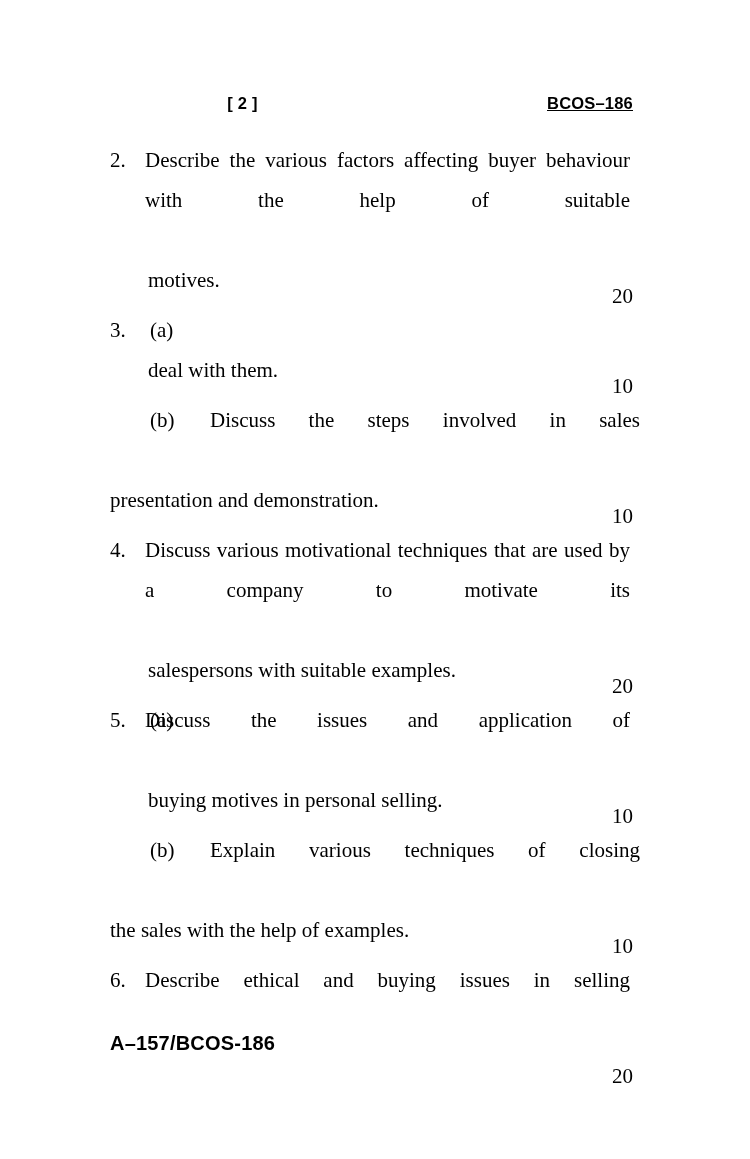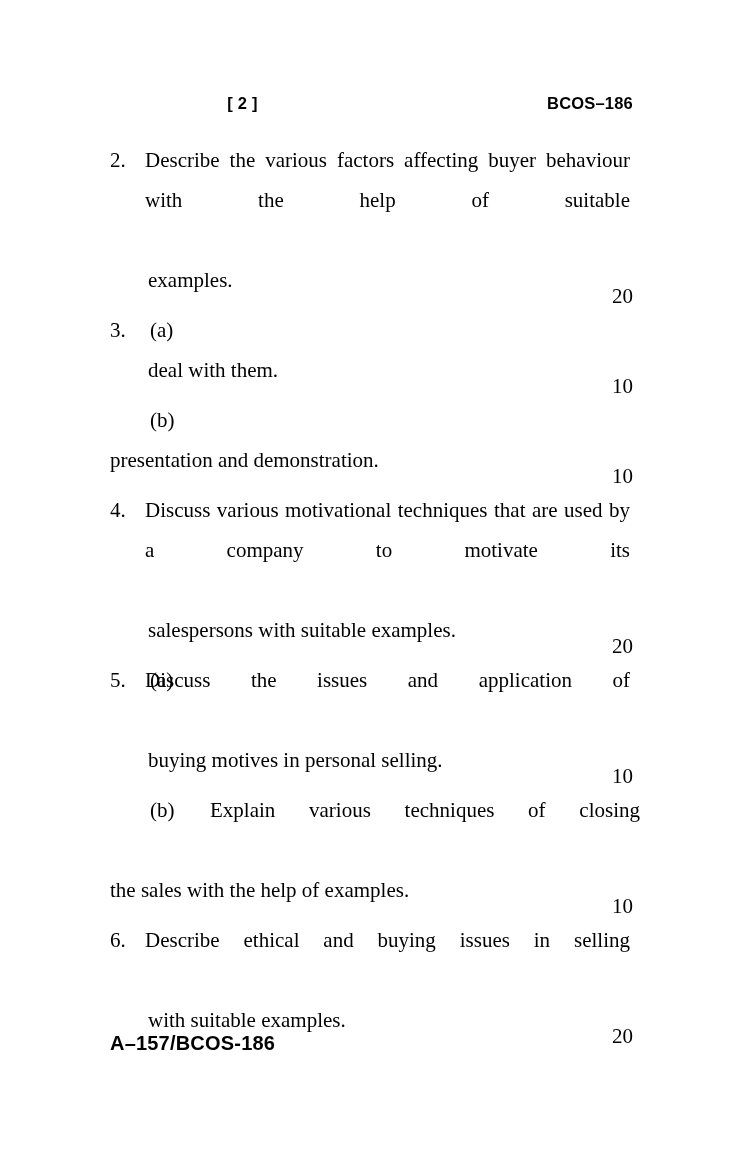--- a/index.html
+++ b/index.html
@@ -43,20 +43,21 @@
     text-align: center;
     padding-right: 258px;
     box-sizing: border-box;
   }
   .header .course-code {
     position: absolute;
     right: 0;
     top: 0;
     text-align: right;
     white-space: nowrap;
+    text-decoration: underline;
   }
 
   
   .questions {
     position: absolute;
     left: 0;
     top: 140px;
     width: 750px;
   }
 
@@ -160,32 +161,33 @@
     <span class="page-no">[ 2 ]</span>
     <span class="course-code">BCOS–186</span>
   </div>
 
   <div class="questions" id="questions-container">
       <div class="q-block lvl1">
         <div class="q-row">
           <span class="q-num">2.</span>
           <p class="q-text">Describe the various factors affecting buyer behaviour with the help of suitable</p>
         </div>
-        <div class="marks-line"><span class="tail-text">examples.</span><span class="marks">20</span></div>
+        <div class="marks-line"><span class="tail-text">motives.</span><span class="marks">20</span></div>
       </div>
       <div class="q-block lvl1">
         <div class="q-row">
           <span class="q-num">3.</span>
           <span class="q-sublabel">(a)</span>
         </div>
         <div class="marks-line"><span class="tail-text">deal with them.</span><span class="marks">10</span></div>
       </div>
       <div class="q-block lvl2">
         <div class="q-row">
           <span class="q-sublabel">(b)</span>
+          <p class="q-text">Discuss the steps involved in sales</p>
         </div>
         <div class="marks-line"><span class="tail-text">presentation and demonstration.</span><span class="marks">10</span></div>
       </div>
       <div class="q-block lvl1">
         <div class="q-row">
           <span class="q-num">4.</span>
           <p class="q-text">Discuss various motivational techniques that are used by a company to motivate its</p>
         </div>
         <div class="marks-line"><span class="tail-text">salespersons with suitable examples.</span><span class="marks">20</span></div>
       </div>
@@ -202,19 +204,19 @@
           <span class="q-sublabel">(b)</span>
           <p class="q-text">Explain various techniques of closing</p>
         </div>
         <div class="marks-line"><span class="tail-text">the sales with the help of examples.</span><span class="marks">10</span></div>
       </div>
       <div class="q-block lvl1">
         <div class="q-row">
           <span class="q-num">6.</span>
           <p class="q-text">Describe ethical and buying issues in selling</p>
         </div>
-        <div class="marks-line"><span class="tail-text">with suitable examples.</span><span class="marks">20</span></div>
+        <div class="marks-line"><span class="marks">20</span></div>
       </div>
     </div>
 
   <div class="footer">A–157/BCOS-186</div>
 
 </div>
 
 </body></html>

